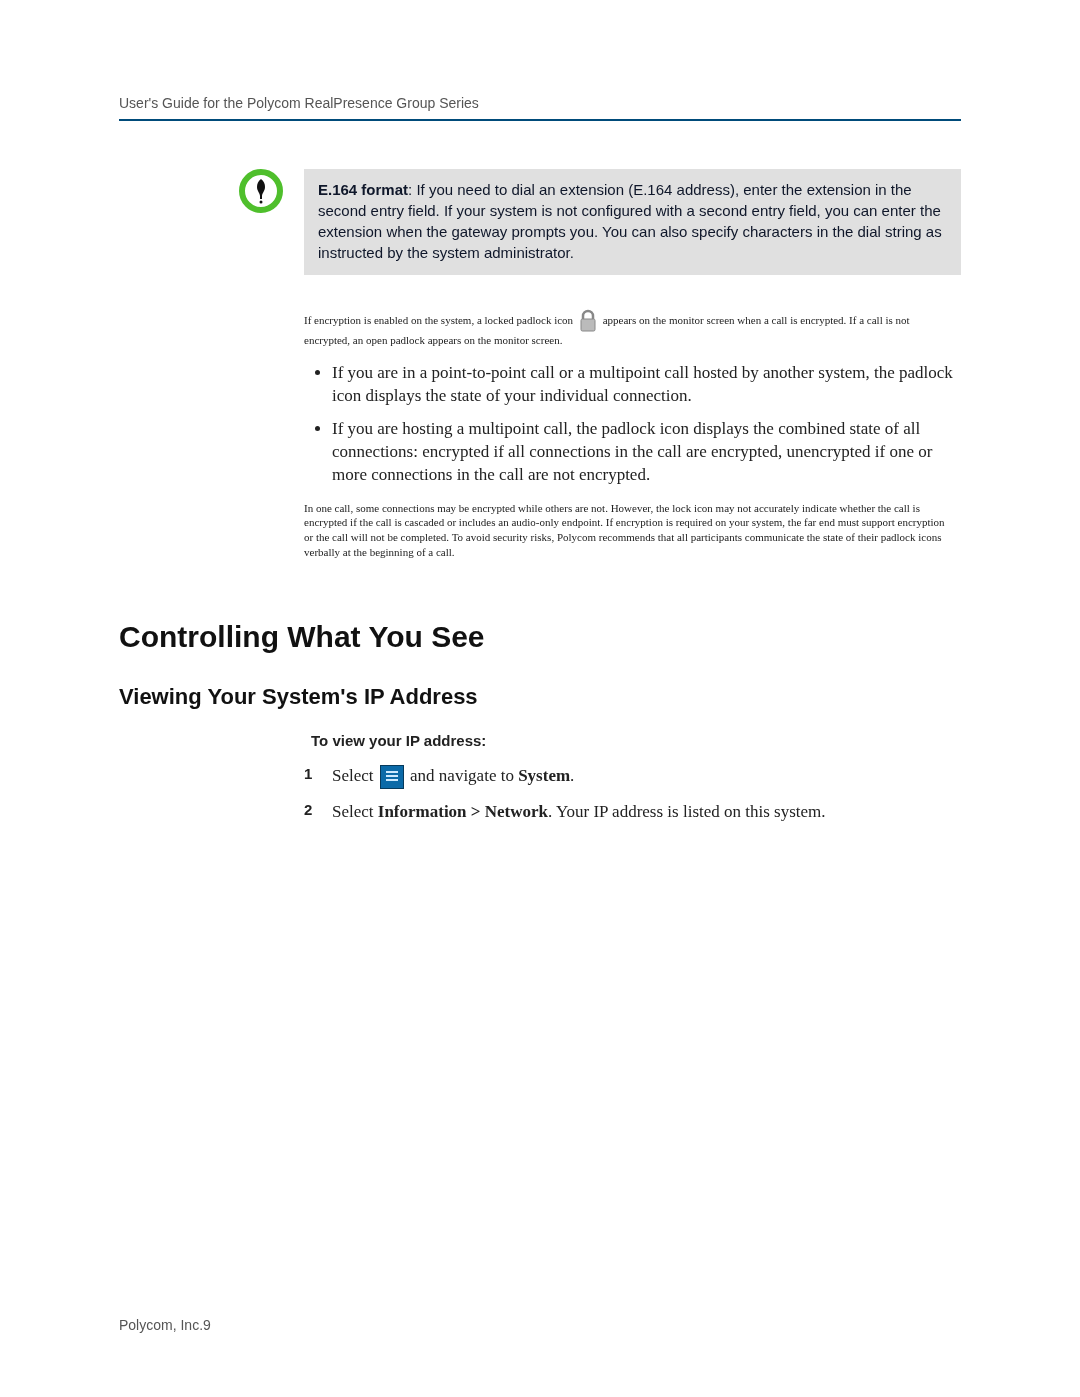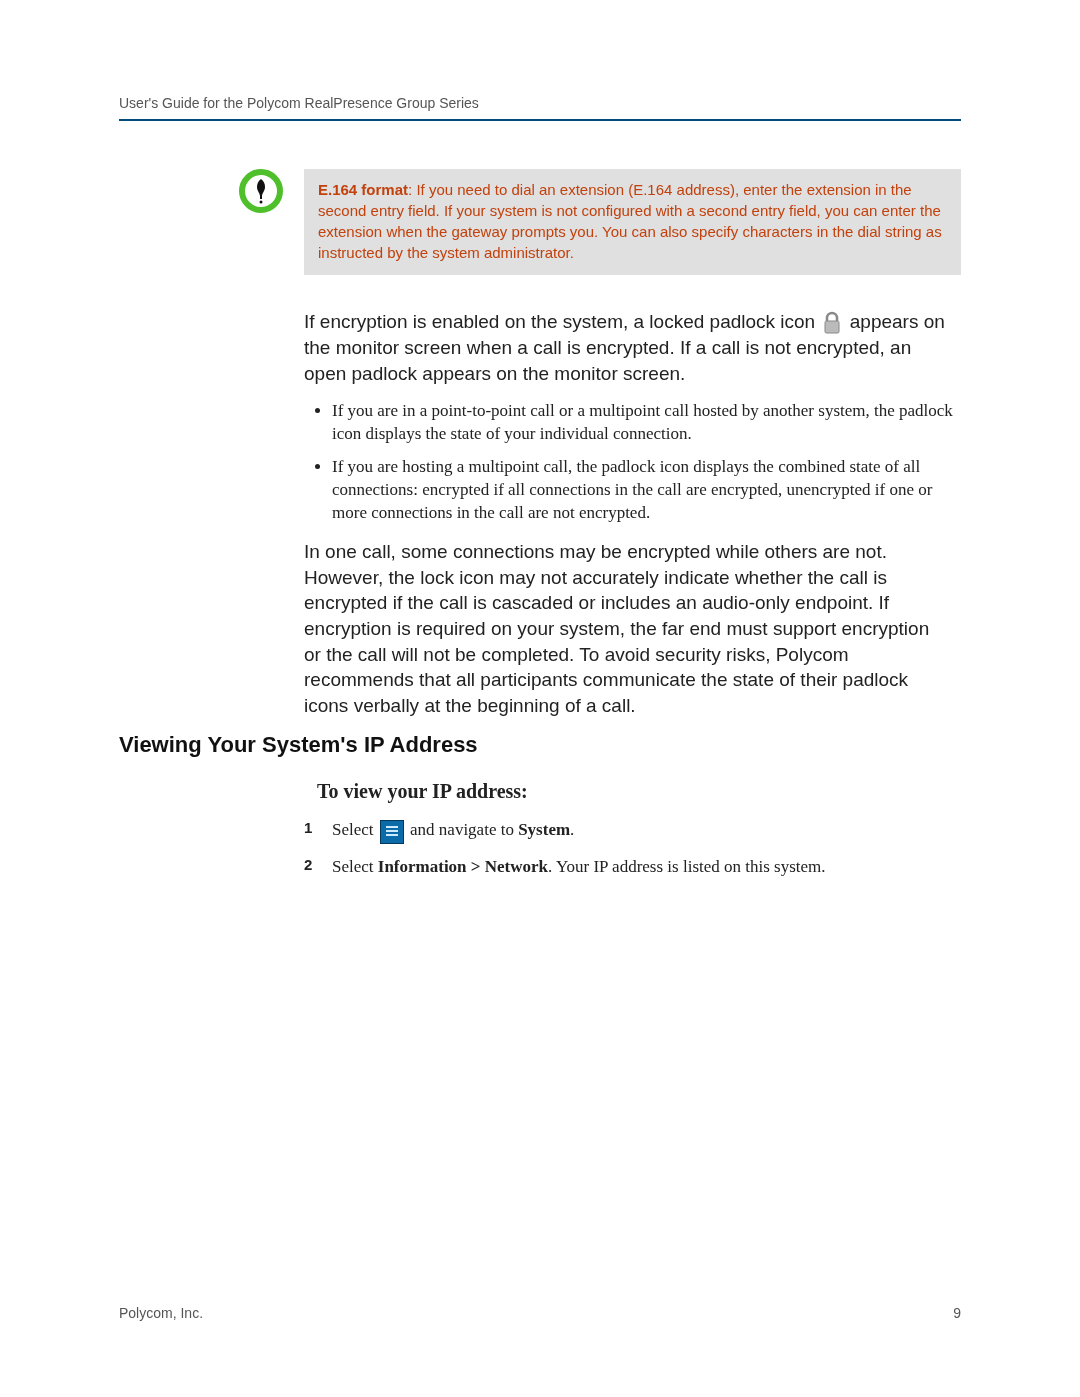--- a/index.html
+++ b/index.html
@@ -37,69 +37,69 @@
     padding-left: 120px;
     box-sizing: border-box;
   }
   .note-box {
     background: #e0e0e0;
     padding: 10px 14px 12px 14px;
     font-family: -apple-system, BlinkMacSystemFont, 'Segoe UI', Arial, sans-serif;
     font-size: 15px;
     line-height: 1.4;
     flex: 1;
-    color: #c2410c;
+    color: #0f172a;
   }
   .note-box b { font-weight: 700; }
   h2.section {
     font-family: -apple-system, BlinkMacSystemFont, 'Segoe UI', Arial, sans-serif;
     font-weight: 700;
     font-size: 22px;
     margin: 0 0 22px 0;
     color: #111;
   }
   h1.main-heading {
     font-family: -apple-system, BlinkMacSystemFont, 'Segoe UI', Arial, sans-serif;
     font-weight: 700;
     font-size: 30px;
     margin: 60px 0 30px 0;
     color: #111;
   }
   .body-col {
     margin-left: 185px;
   }
   p.body {
-    font-size: 19px;
+    font-size: 11px;
     line-height: 1.35;
     margin: 0 12px 14px 0;
-    font-family: Liberation Sans, sans-serif;
+    font-family: Liberation Serif, serif;
   }
   ul.bullets {
     margin: 0 0 14px 0;
     padding-left: 28px;
     font-size: 17px;
     line-height: 1.35;
   }
   ul.bullets li {
     margin-bottom: 10px;
   }
   .padlock-icon {
     display: inline-block;
     width: 20px;
     height: 24px;
     vertical-align: middle;
     position: relative;
     margin: 0 2px;
   }
   .padlock-icon svg { display: block; }
   .sub-heading {
-    font-family: Liberation Serif, serif;
-    font-weight: 700;
-    font-size: 20px;
-    margin: 18px 0 14px 13px;
+    font-family: Liberation Sans, sans-serif;
+    font-weight: 700;
+    font-size: 15px;
+    margin: 18px 0 14px 7px;
   }
   ol.steps {
     margin: 0;
     padding-left: 0;
     list-style: none;
     counter-reset: step;
     font-size: 17px;
   }
   ol.steps li {
     counter-increment: step;
@@ -130,25 +130,25 @@
   .menu-icon::before {
     content: "";
     position: absolute;
     left: 5px; right: 5px; top: 5px;
     height: 2px;
     background: #cdeaff;
     box-shadow: 0 4px 0 #cdeaff, 0 8px 0 #cdeaff;
   }
   .footer {
     position: absolute;
-    bottom: 76px;
+    bottom: 64px;
     left: 119px;
     right: 119px;
     display: flex;
-    justify-content: space-between;
+    justify-content: flex-start;
     font-family: -apple-system, BlinkMacSystemFont, 'Segoe UI', Arial, sans-serif;
     font-size: 14px;
     color: #555;
   }
   .strong-serif { font-weight: 700; }
 </style>
 </head>
 <body>
 
 <div class="page">
@@ -184,20 +184,21 @@
     </p>
 
     <ul class="bullets">
       <li>If you are in a point-to-point call or a multipoint call hosted by another system, the padlock icon displays the state of your individual connection.</li>
       <li>If you are hosting a multipoint call, the padlock icon displays the combined state of all connections: encrypted if all connections in the call are encrypted, unencrypted if one or more connections in the call are not encrypted.</li>
     </ul>
 
     <p class="body">In one call, some connections may be encrypted while others are not. However, the lock icon may not accurately indicate whether the call is encrypted if the call is cascaded or includes an audio-only endpoint. If encryption is required on your system, the far end must support encryption or the call will not be completed. To avoid security risks, Polycom recommends that all participants communicate the state of their padlock icons verbally at the beginning of a call.</p>
   </div>
 
+  <h1 class="main-heading">Controlling What You See</h1>
 
   <h2 class="section">Viewing Your System's IP Address</h2>
 
   <div class="body-col">
     <div class="sub-heading">To view your IP address:</div>
 
     <ol class="steps">
       <li>
         <span>Select </span><span class="menu-icon"></span><span> and navigate to </span><span class="strong-serif">System</span><span>.</span>
       </li>

